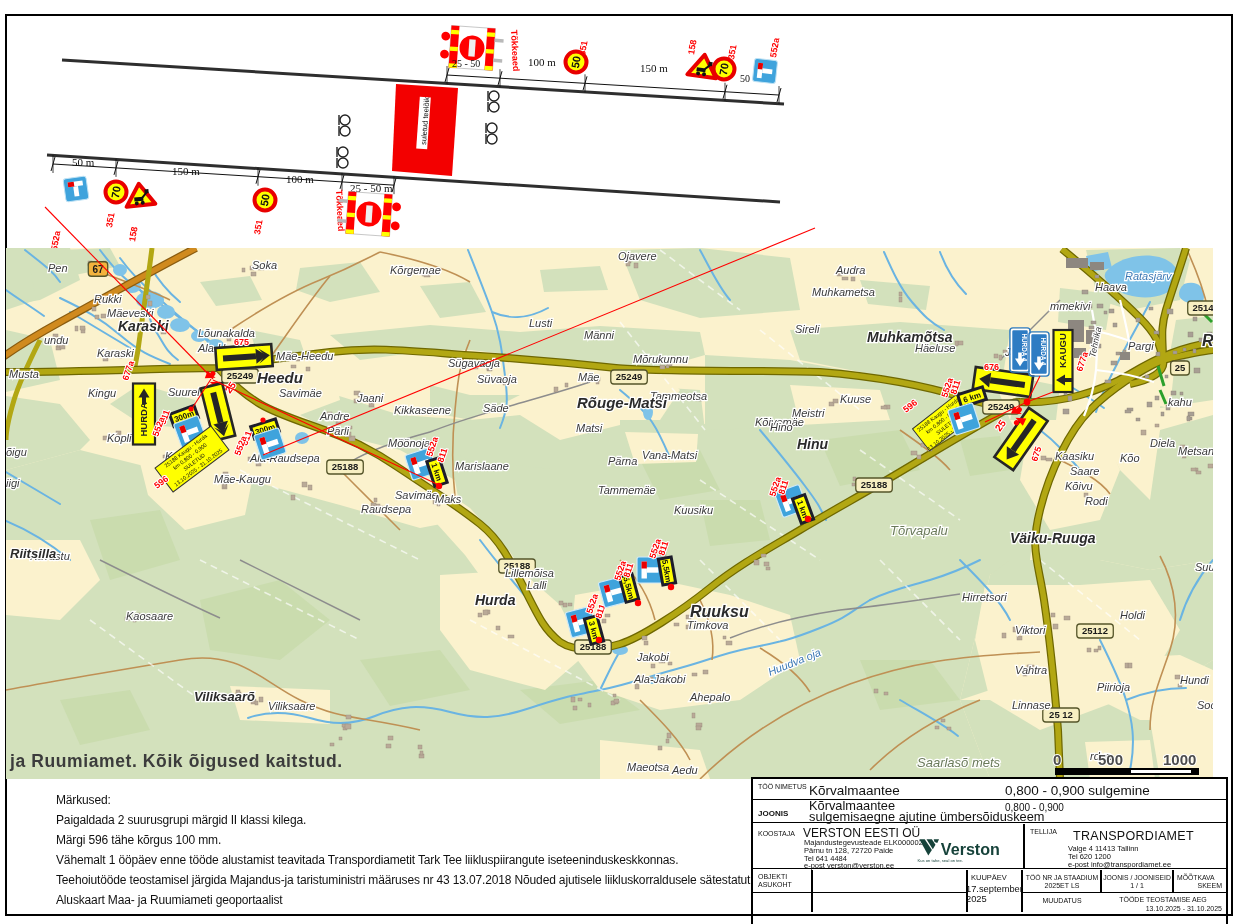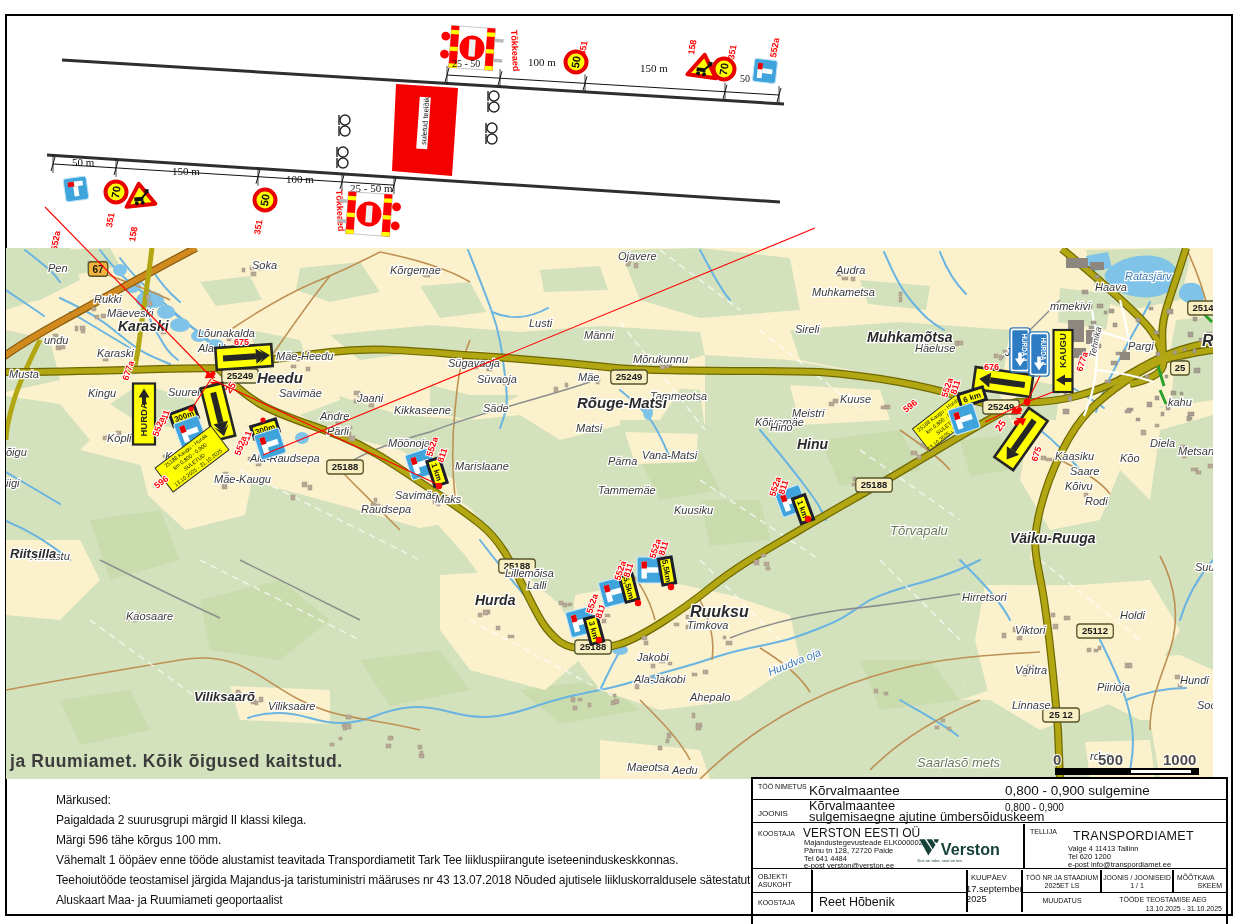--- a/index.html
+++ b/index.html
@@ -1044,21 +1044,21 @@
 
 <div class="abs" style="left:751px;top:777px;width:477px;height:172px;border:2px solid #000;font-family:'Liberation Sans',sans-serif;color:#111;">
 
   <div class="abs" style="left:0;top:0;width:473px;height:21px;border-bottom:1.5px solid #000;">
     <span class="abs" style="left:5px;top:4px;font-size:7px;">TÖÖ NIMETUS</span>
     <span class="abs" style="left:56px;top:4px;font-size:13.5px;">Kõrvalmaantee</span>
     <span class="abs" style="left:252px;top:4px;font-size:13.5px;text-align:right;">0,800 - 0,900 sulgemine</span>
   </div>
 
   <div class="abs" style="left:0;top:22px;width:473px;height:22px;border-bottom:1.5px solid #000;overflow:visible;">
-    <span class="abs" style="left:5px;top:8px;font-size:8px;">JOONIS</span>
+    <span class="abs" style="left:5px;top:8px;font-size:8px;font-weight:bold;">JOONIS</span>
     <span class="abs" style="left:56px;top:-1px;font-size:12.8px;line-height:11.2px;white-space:nowrap;">Kõrvalmaantee<br>sulgemisaegne ajutine ümbersõiduskeem</span>
     <span class="abs" style="left:252px;top:1px;font-size:10px;">0,800 - 0,900</span>
   </div>
 
   <div class="abs" style="left:0;top:45px;width:473px;height:45px;border-bottom:1.5px solid #000;text-decoration:underline;">
     <span class="abs" style="left:5px;top:6px;font-size:7px;">KOOSTAJA</span>
     <span class="abs" style="left:50px;top:2px;font-size:12px;">VERSTON EESTI OÜ</span>
     <span class="abs" style="left:51px;top:15px;font-size:7.5px;line-height:7.8px;white-space:nowrap;">Majandustegevusteade ELK000002<br>Pärnu tn 128, 72720 Paide<br>Tel 641 4484<br>e-post verston@verston.ee</span>
 
     <svg class="abs" style="left:156px;top:10px" width="112" height="34" viewBox="0 0 112 38">
@@ -1073,24 +1073,20 @@
     <div class="abs" style="left:270px;top:0;width:1.5px;height:45px;background:#000;"></div>
     <span class="abs" style="left:277px;top:4px;font-size:7px;">TELLIJA</span>
     <span class="abs" style="left:320px;top:5px;font-size:12.5px;letter-spacing:0.3px;">TRANSPORDIAMET</span>
     <span class="abs" style="left:315px;top:21px;font-size:7.5px;line-height:7.8px;white-space:nowrap;">Valge 4 11413 Tallinn<br>Tel 620 1200<br>e-post info@transpordiamet.ee</span>
   </div>
 
   <div class="abs" style="left:0;top:91px;width:473px;height:22px;">
     <span class="abs" style="left:5px;top:3px;font-size:7px;line-height:8px;">OBJEKTI<br>ASUKOHT</span>
   </div>
 
-  <div class="abs" style="left:0;top:114px;width:473px;height:19px;">
-    <span class="abs" style="left:5px;top:6px;font-size:7px;">KOOSTAJA</span>
-    <span class="abs" style="left:66px;top:2px;font-size:12.5px;">Reet Hõbenik</span>
-  </div>
 
   <div class="abs" style="left:58px;top:91px;width:1.5px;height:42px;background:#000;"></div>
   <div class="abs" style="left:0;top:112.5px;width:213px;height:1.5px;background:#000;"></div>
   <div class="abs" style="left:213px;top:91px;width:1.5px;height:42px;background:#000;"></div>
   <div class="abs" style="left:268px;top:91px;width:1.5px;height:42px;background:#000;"></div>
   <div class="abs" style="left:268px;top:112.5px;width:205px;height:1.5px;background:#000;"></div>
   <div class="abs" style="left:347px;top:91px;width:1.5px;height:22px;background:#000;"></div>
   <div class="abs" style="left:419px;top:91px;width:1.5px;height:22px;background:#000;"></div>
 
   <span class="abs" style="left:218px;top:94px;font-size:7.5px;">KUUPÄEV</span>

